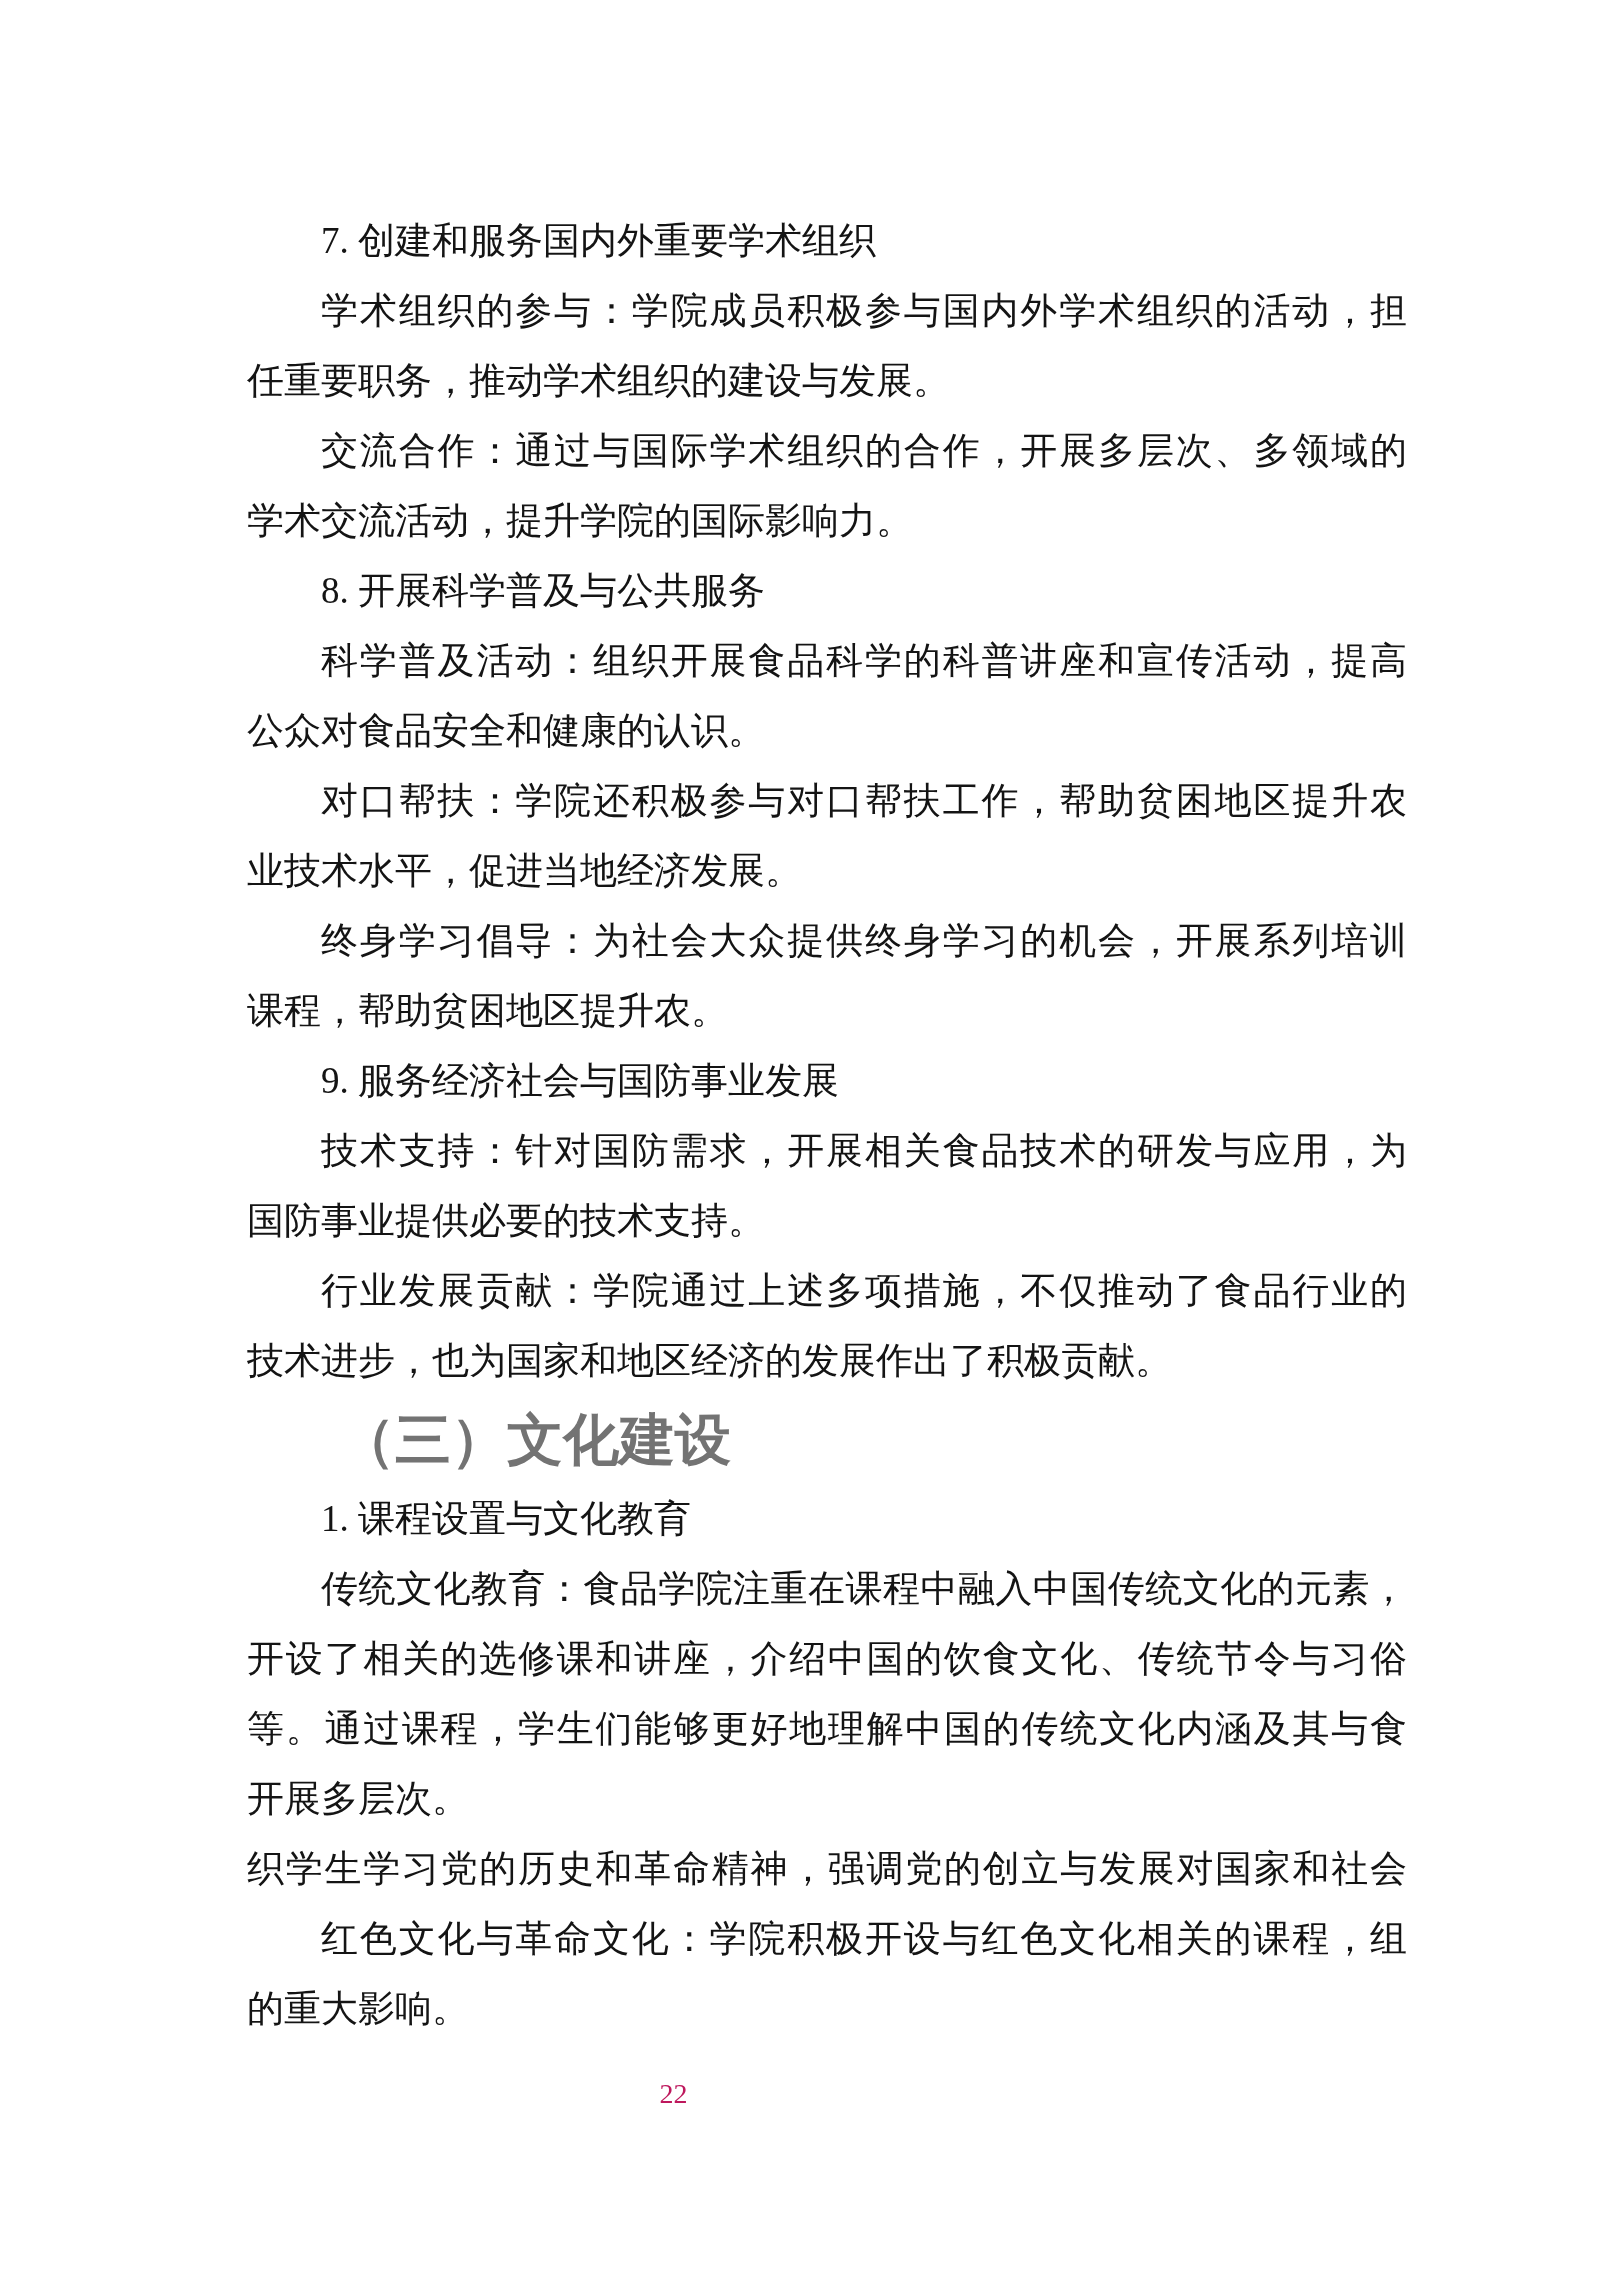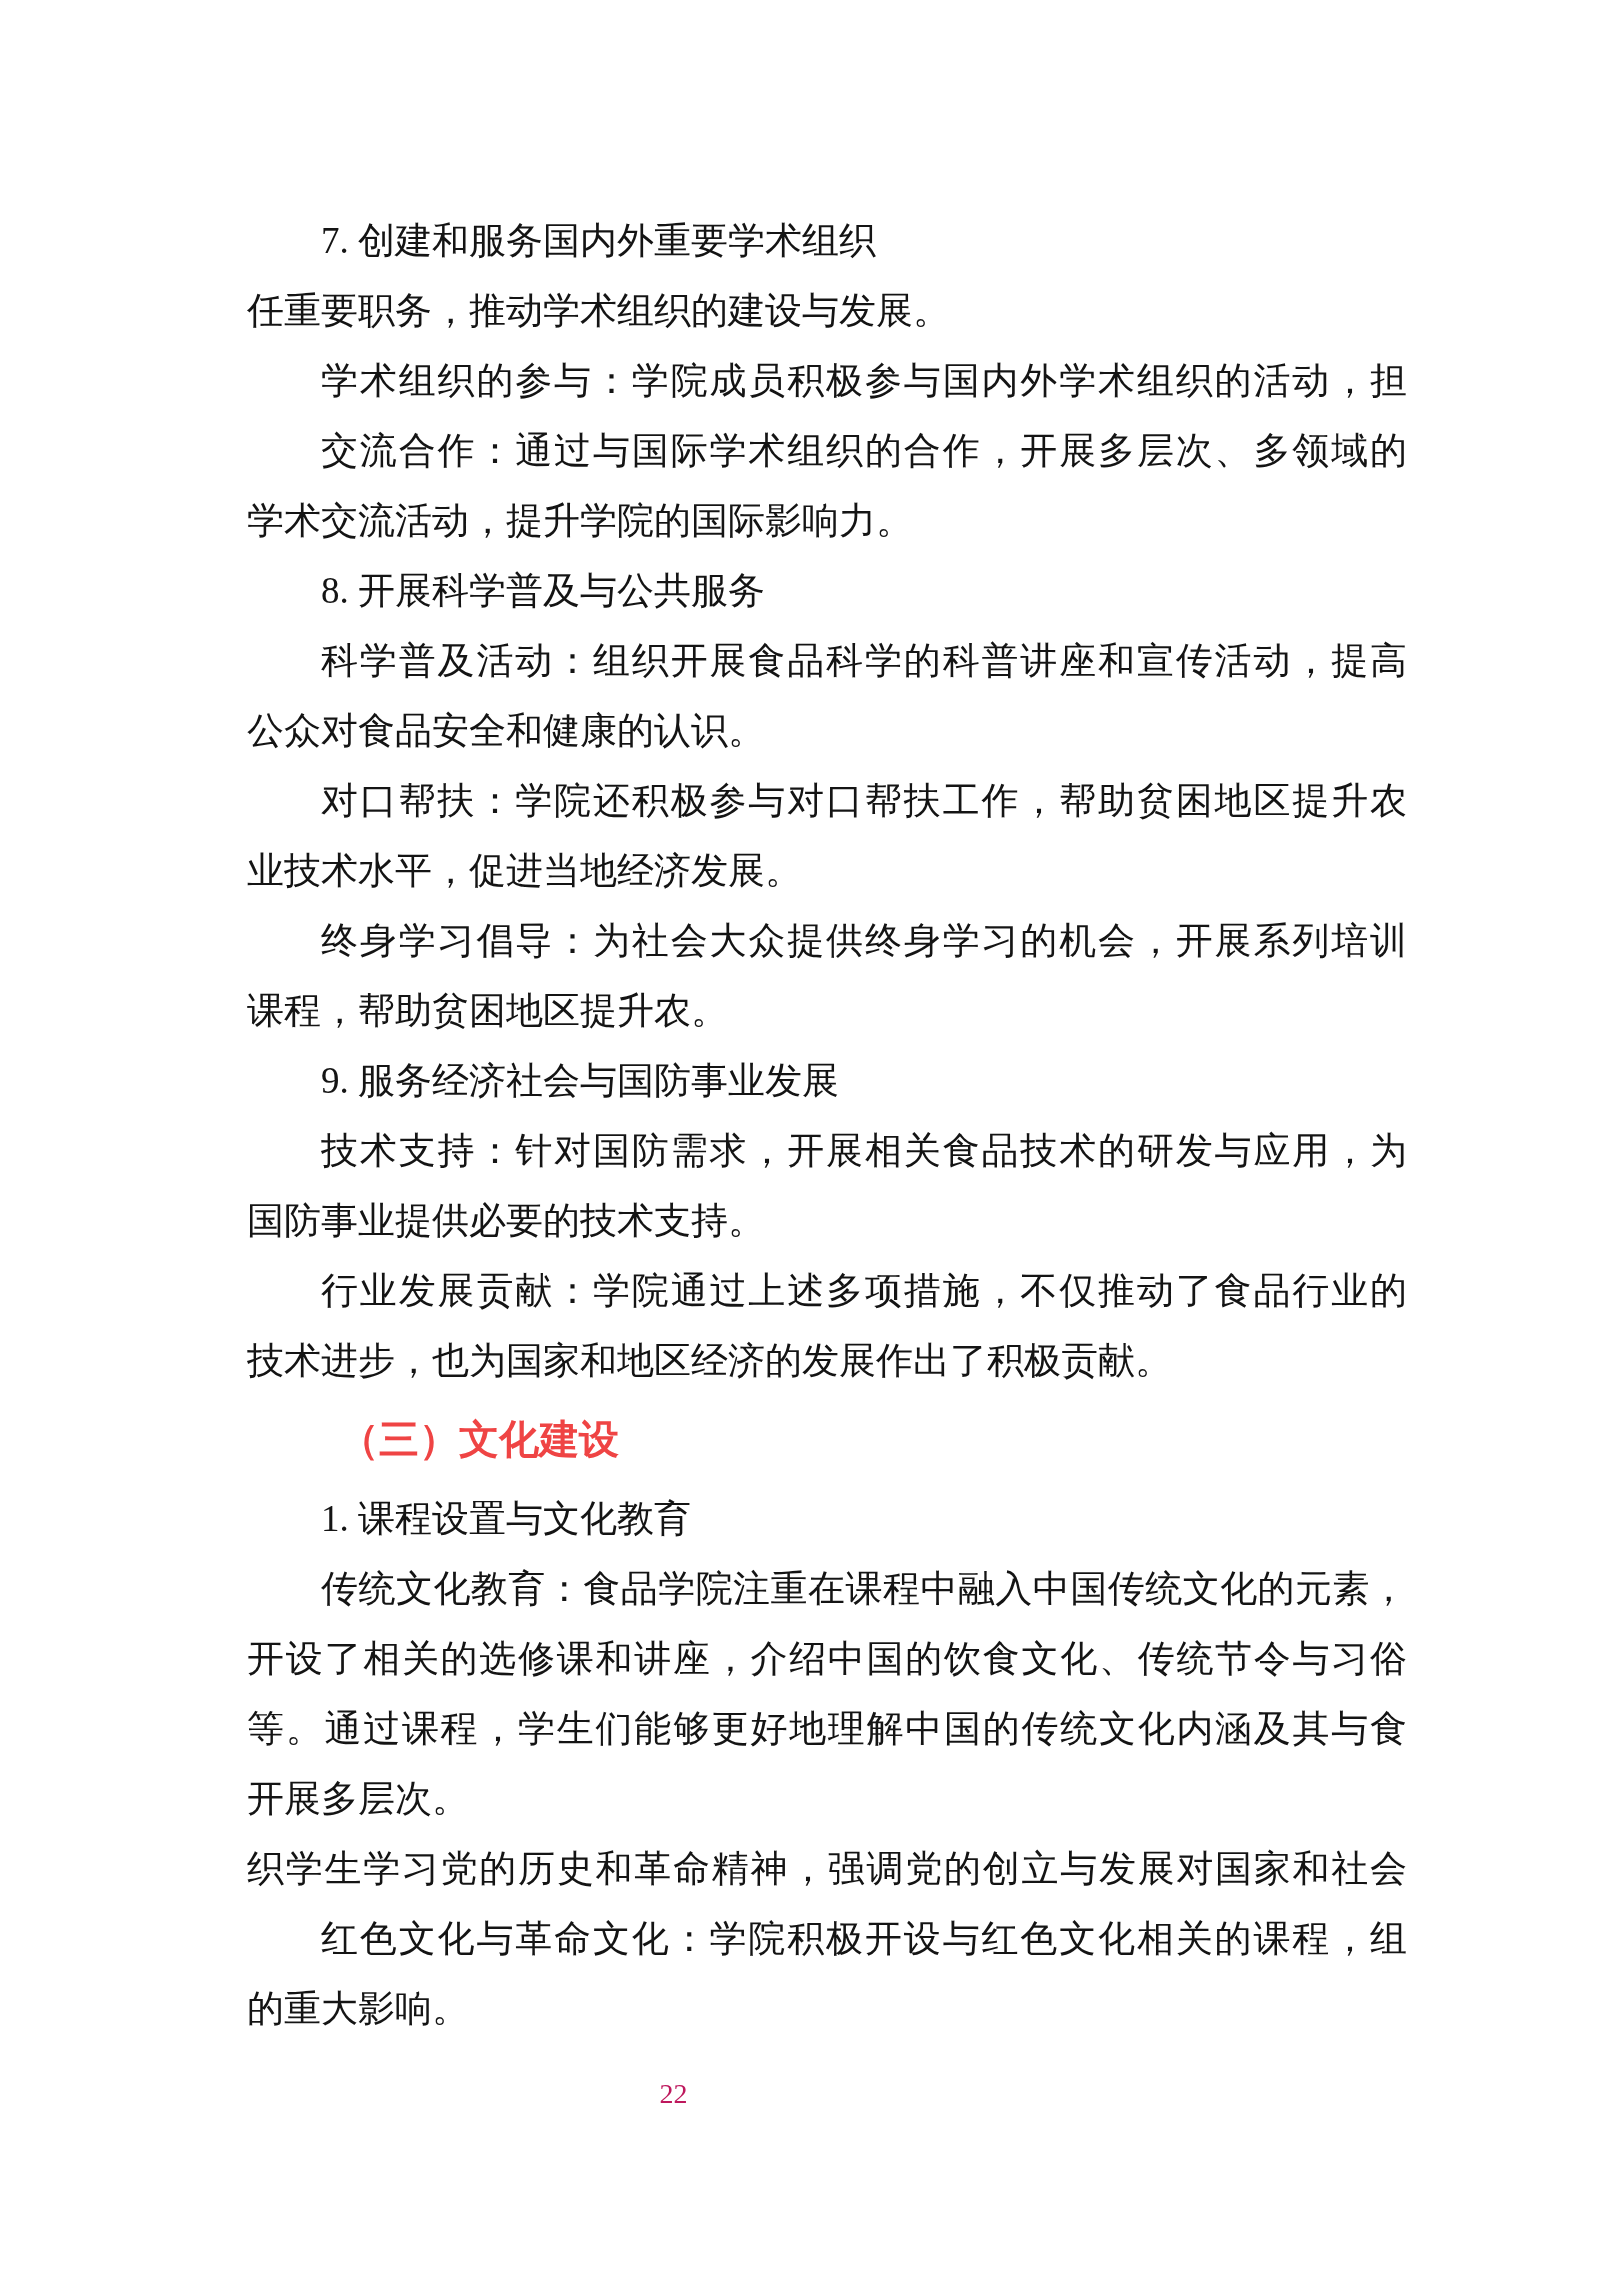--- a/index.html
+++ b/index.html
@@ -32,23 +32,23 @@
   }
   .ln.fill {
     white-space: normal;
     text-align: justify;
     text-align-last: justify;
   }
   .ln.ind { padding-left: 74px; }
   .sec {
     height: 88px;
     line-height: 88px;
-    font-size: 40px;
+    font-size: 56px;
     font-weight: bold;
-    color: #ef4444;
+    color: #737373;
     padding-left: 92px;
     white-space: nowrap;
   }
   .page-number {
     position: absolute;
     top: 2076px;
     left: 0;
     width: 1347px;
     text-align: center;
     font-size: 28px;
@@ -60,22 +60,22 @@
 <body>
 
 <div class="page">
   <div class="content">
 
     <div class="para">
       <div class="ln ind">7. 创建和服务国内外重要学术组织</div>
     </div>
 
     <div class="para">
+      <div class="ln ind fill">学术组织的参与：学院成员积极参与国内外学术组织的活动，担</div>
       <div class="ln">任重要职务，推动学术组织的建设与发展。</div>
-      <div class="ln ind fill">学术组织的参与：学院成员积极参与国内外学术组织的活动，担</div>
     </div>
 
     <div class="para">
       <div class="ln ind fill">交流合作：通过与国际学术组织的合作，开展多层次、多领域的</div>
       <div class="ln">学术交流活动，提升学院的国际影响力。</div>
     </div>
 
     <div class="para">
       <div class="ln ind">8. 开展科学普及与公共服务</div>
     </div>

